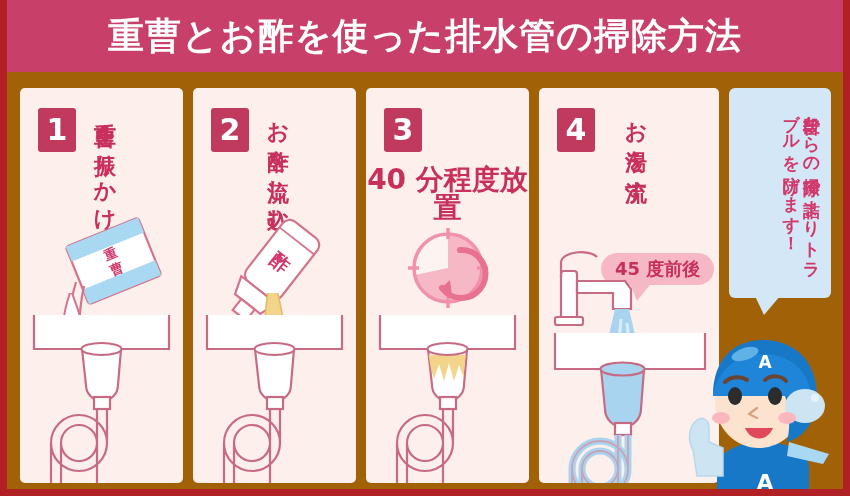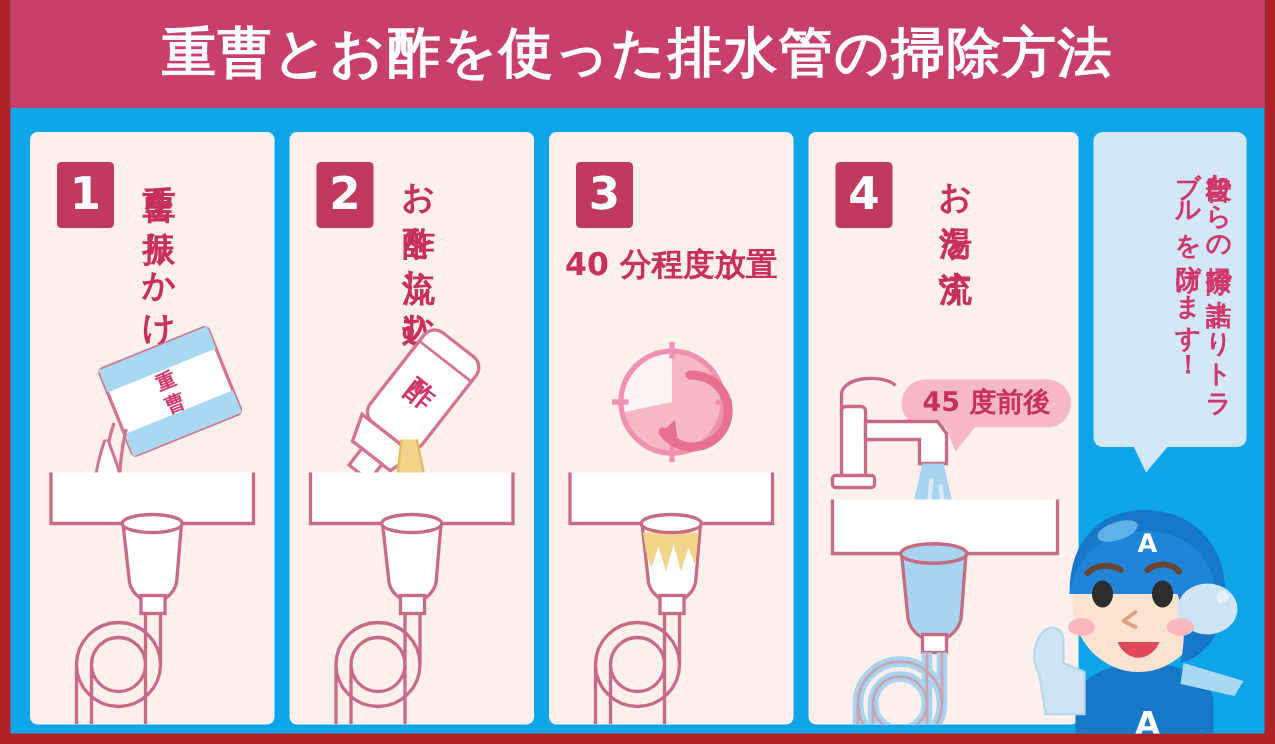--- a/index.html
+++ b/index.html
@@ -8,21 +8,21 @@
     background: #ffffff;
   }
   body {
     font-family: "DejaVu Sans", "Liberation Sans", sans-serif;
   }
   #infographic {
     position: relative;
     width: 850px;
     height: 496px;
     overflow: hidden;
-    background: #0ea5e9;
+    background: #a16207;
     box-sizing: border-box;
     border-left: 7px solid #b02025;
     border-right: 7px solid #b02025;
     border-bottom: 7px solid #b02025;
   }
 
   
   .title-bar {
     position: absolute;
     left: -7px;
@@ -98,21 +98,21 @@
   .v-label-4 { left: 84px; }
 
   
   .h-label {
     position: absolute;
     top: 78px;
     left: 0;
     width: 163px;
     text-align: center;
     color: #c8305c;
-    font-size: 21px;
+    font-size: 28px;
     font-weight: bold;
     line-height: 1;
   }
 
   
   .drain-wrap {
     position: absolute;
     left: 0;
     bottom: 0;
     width: 100%;

